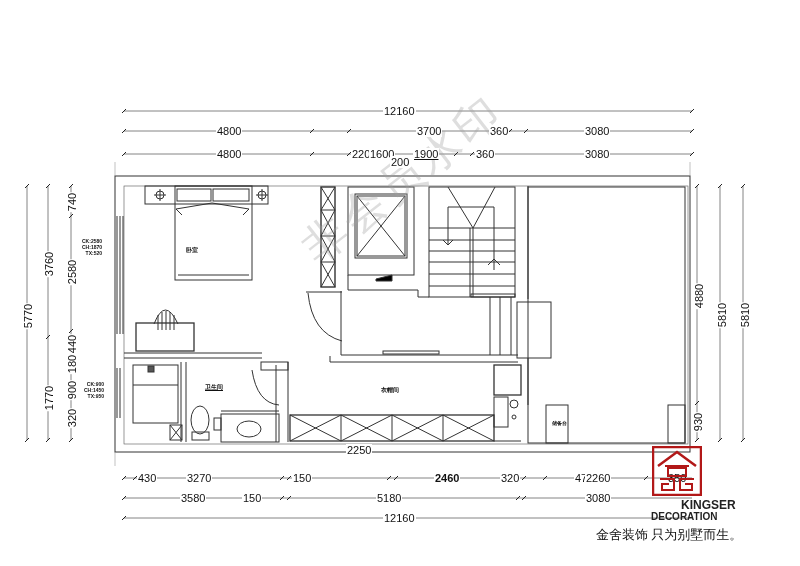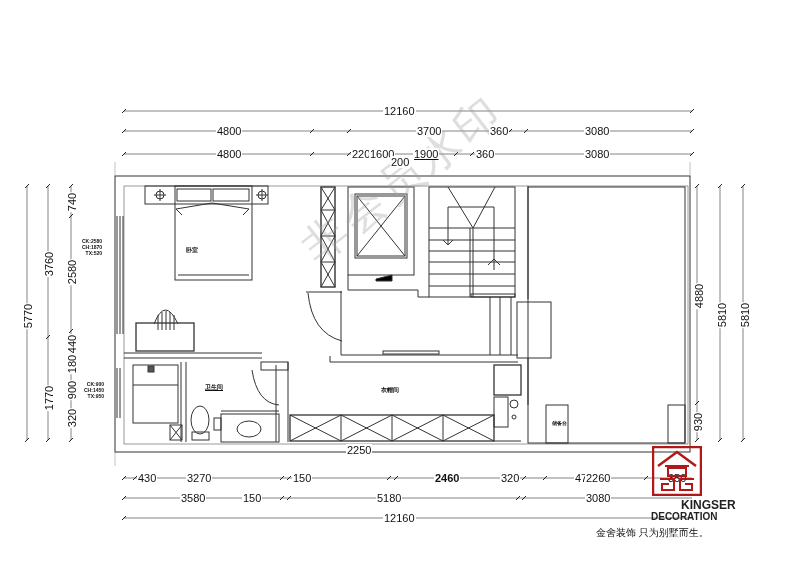--- a/index.html
+++ b/index.html
@@ -5,21 +5,21 @@
   html, body { margin:0; padding:0; background:#ffffff; }
   body { width:800px; height:566px; position:relative; overflow:hidden; font-family:"Liberation Sans", sans-serif; }
   .dimtxt { position:absolute; font-size:11px; color:#111; font-family:"Liberation Sans", sans-serif; background:#fff; padding:0 1px; line-height:12px; white-space:nowrap; }
   .vtxt { position:absolute; font-size:11px; color:#111; transform:rotate(-90deg); transform-origin:center; background:#fff; padding:0 1px; line-height:12px; white-space:nowrap; }
   .room { position:absolute; font-size:6px; color:#111; font-weight:bold; white-space:nowrap; }
   .wininfo { position:absolute; font-size:5px; line-height:6px; color:#111; text-align:right; white-space:pre; font-weight:bold; }
   svg { position:absolute; left:0; top:0; }
   .logo-box { position:absolute; left:652px; top:446px; width:50px; height:50px; }
   .logo-name { position:absolute; left:651px; top:498px; font-size:12px; font-weight:bold; color:#222; letter-spacing:0px;padding-left:30px; }
   .logo-sub { position:absolute; left:651px; top:511px; font-size:10px; font-weight:bold; color:#222; }
-  .slogan { position:absolute; left:596px; top:526px; font-size:10px; color:#111; font-family:Liberation Sans, sans-serif; white-space:nowrap; }
+  .slogan { position:absolute; left:596px; top:526px; font-size:13px; color:#111; font-family:Liberation Serif, serif; white-space:nowrap; }
   .watermark { position:absolute; left:290px; top:230px; font-size:44px; color:rgba(160,160,160,0.35); transform:rotate(-38deg); transform-origin:left top; white-space:nowrap; letter-spacing:4px; pointer-events:none; }
 </style>
 </head>
 <body>
 
 <svg width="800" height="566" viewBox="0 0 800 566">
   <g stroke="#333" stroke-width="1" fill="none">
 
     <rect x="115" y="176" width="575" height="276"></rect>
     <rect x="124" y="186" width="564" height="258" stroke="#555" stroke-width="0.6"></rect>

